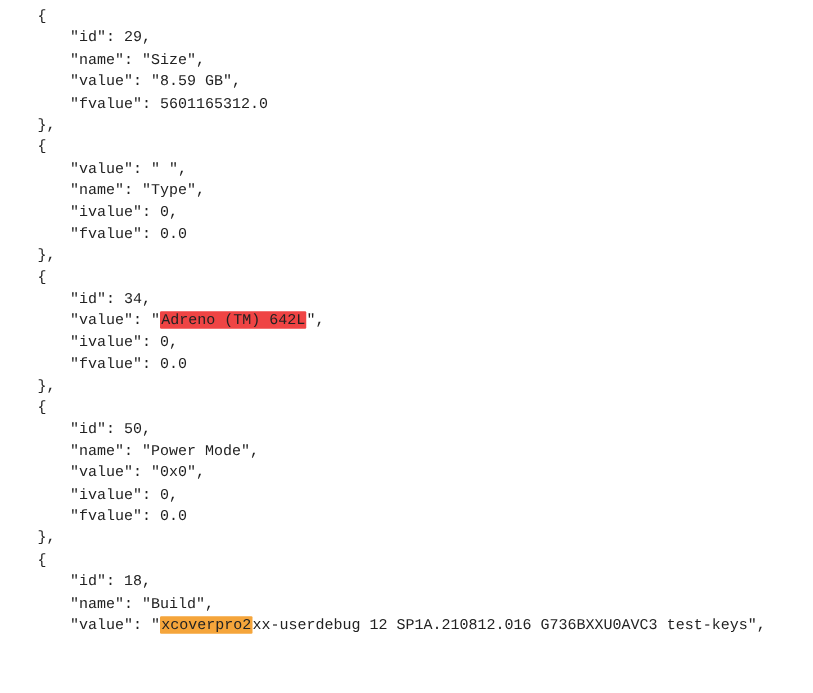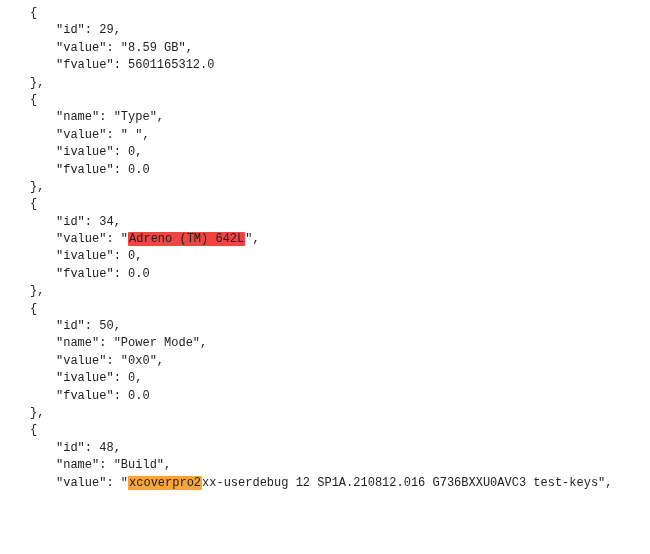--- a/index.html
+++ b/index.html
@@ -35,39 +35,40 @@
     border-radius: 1px;
     padding: 0 1px;
   }
 </style>
 </head>
 <body>
 
 <div class="block" id="out">
     <div class="line ind1">{</div>
     <div class="line ind2"><span class="key">id</span>: <span>29</span>,</div>
+    <div class="line ind2"><span class="key">name</span>: <span class="str">Size</span>,</div>
     <div class="line ind2"><span class="key">value</span>: <span class="str">8.59 GB</span>,</div>
     <div class="line ind2"><span class="key">fvalue</span>: <span>5601165312.0</span></div>
     <div class="line ind1">},</div>
     <div class="line ind1">{</div>
+    <div class="line ind2"><span class="key">value</span>: <span class="str"> </span>,</div>
     <div class="line ind2"><span class="key">name</span>: <span class="str">Type</span>,</div>
-    <div class="line ind2"><span class="key">value</span>: <span class="str"> </span>,</div>
     <div class="line ind2"><span class="key">ivalue</span>: <span>0</span>,</div>
     <div class="line ind2"><span class="key">fvalue</span>: <span>0.0</span></div>
     <div class="line ind1">},</div>
     <div class="line ind1">{</div>
     <div class="line ind2"><span class="key">id</span>: <span>34</span>,</div>
     <div class="line ind2"><span class="key">value</span>: "<span class="hl-blue">Adreno (TM) 642L</span>",</div>
     <div class="line ind2"><span class="key">ivalue</span>: <span>0</span>,</div>
     <div class="line ind2"><span class="key">fvalue</span>: <span>0.0</span></div>
     <div class="line ind1">},</div>
     <div class="line ind1">{</div>
     <div class="line ind2"><span class="key">id</span>: <span>50</span>,</div>
     <div class="line ind2"><span class="key">name</span>: <span class="str">Power Mode</span>,</div>
     <div class="line ind2"><span class="key">value</span>: <span class="str">0x0</span>,</div>
     <div class="line ind2"><span class="key">ivalue</span>: <span>0</span>,</div>
     <div class="line ind2"><span class="key">fvalue</span>: <span>0.0</span></div>
     <div class="line ind1">},</div>
     <div class="line ind1">{</div>
-    <div class="line ind2"><span class="key">id</span>: <span>48</span>,</div>
+    <div class="line ind2"><span class="key">id</span>: <span>18</span>,</div>
     <div class="line ind2"><span class="key">name</span>: <span class="str">Build</span>,</div>
     <div class="line ind2"><span class="key">value</span>: "<span class="hl-orange">xcoverpro2</span>xx-userdebug 12 SP1A.210812.016 G736BXXU0AVC3 test-keys",</div>
   </div>
 
 </body></html>

